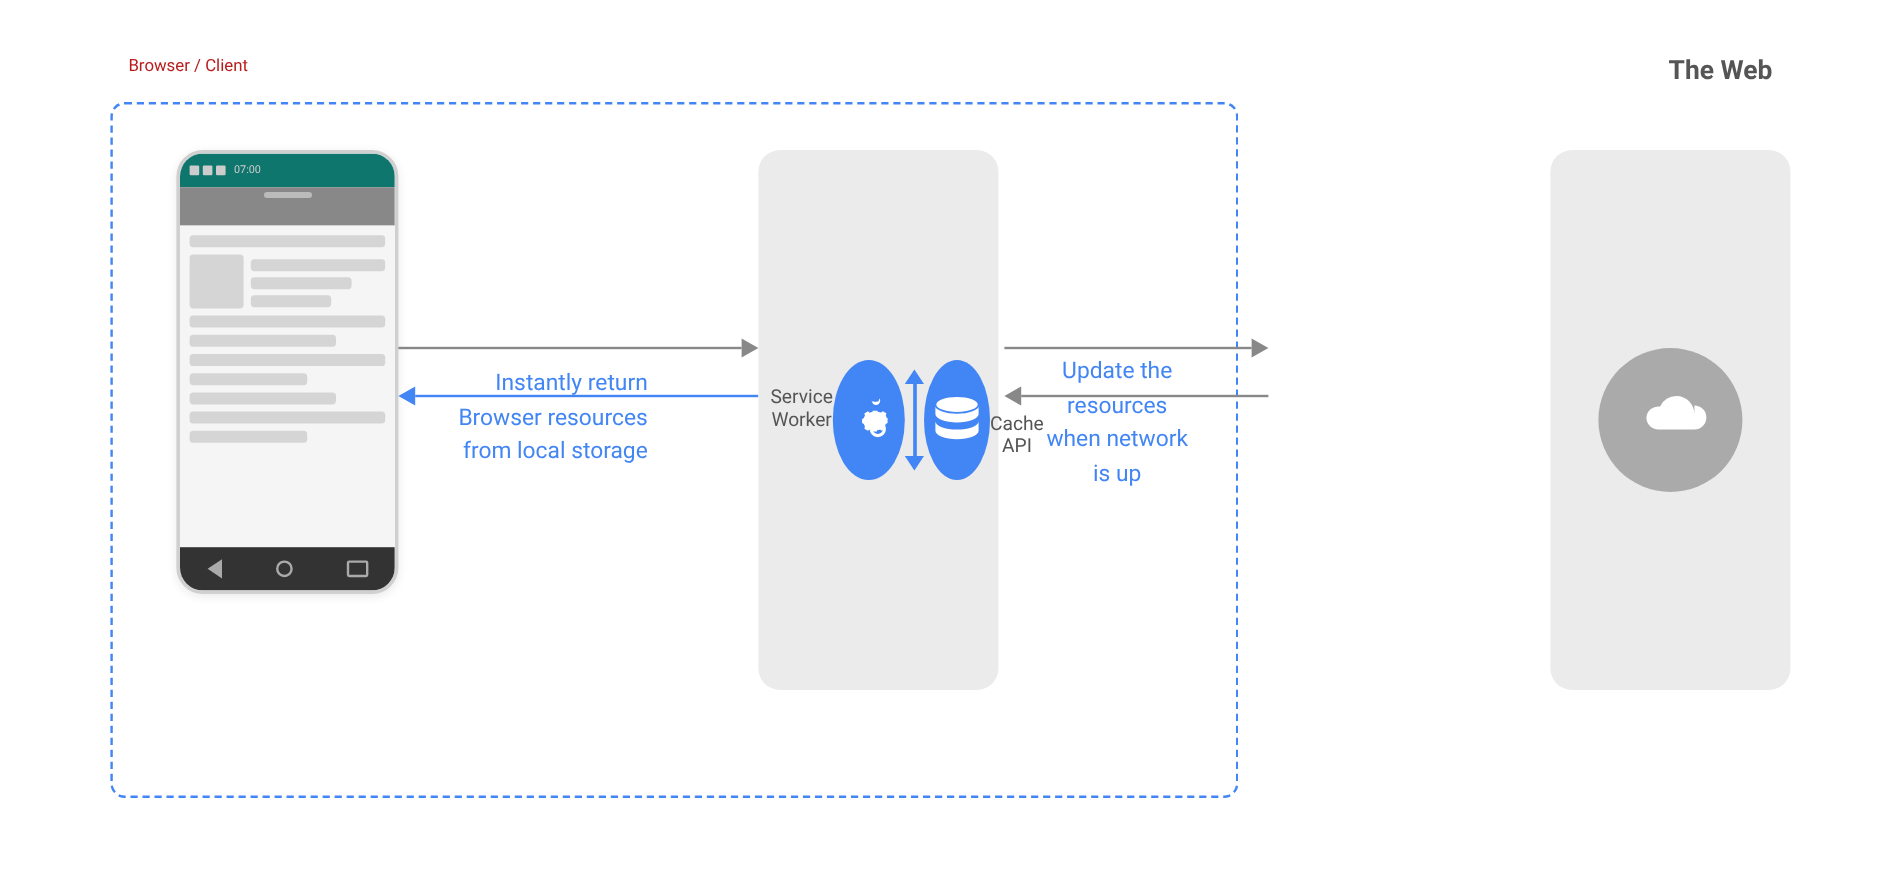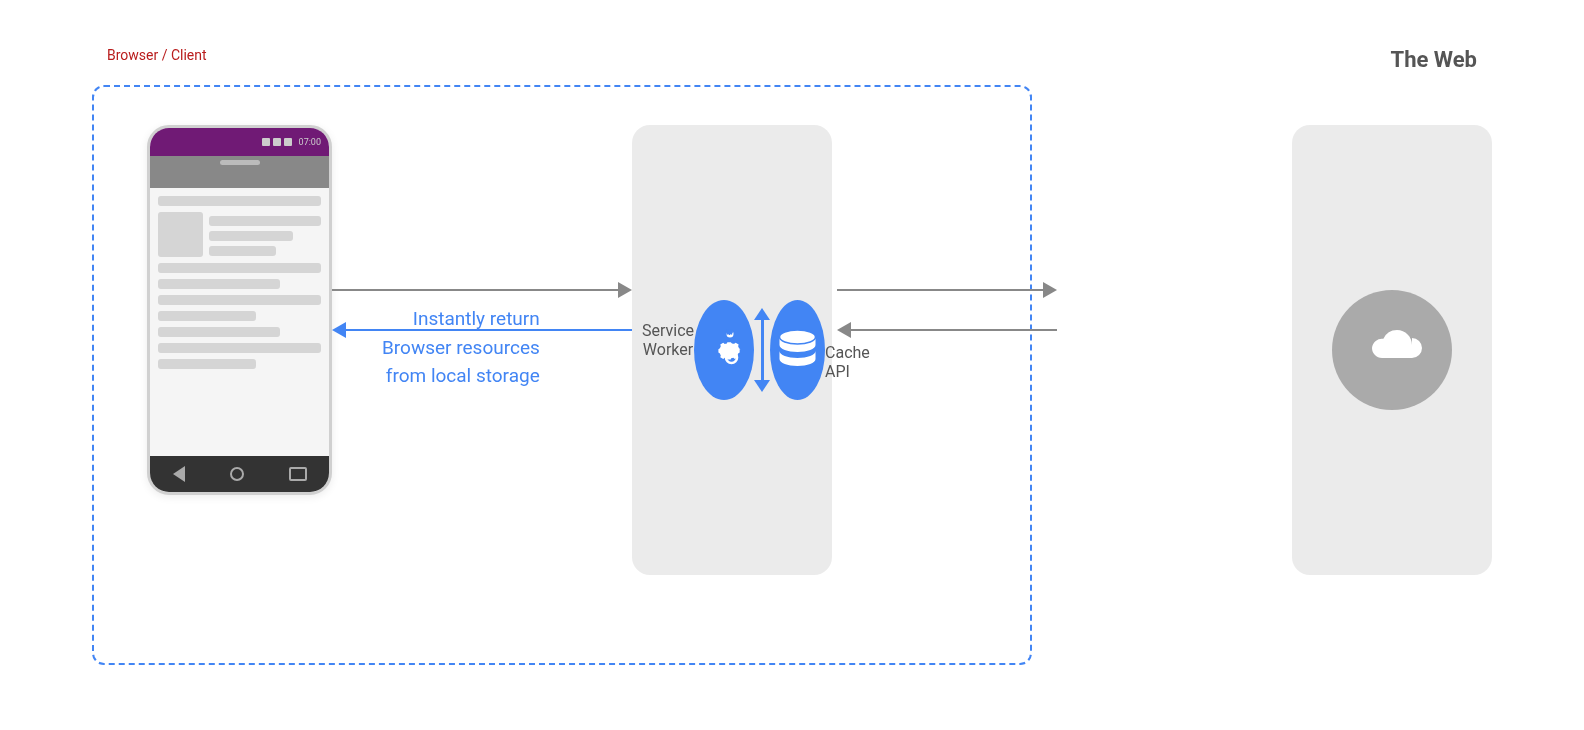--- a/index.html
+++ b/index.html
@@ -53,24 +53,23 @@
       border: 3px solid #d0d0d0;
       border-radius: 22px;
       box-shadow: 0 2px 8px rgba(0,0,0,0.08);
       overflow: hidden;
       display: flex;
       flex-direction: column;
     }
     .phone-status-bar {
       width: 100%;
       height: 28px;
-      background: #701a75;
-      display: flex;
-      align-items: center;
-      justify-content: flex-end;
+      background: #0f766e;
+      display: flex;
+      align-items: center;
       padding: 0 8px;
       flex-shrink: 0;
     }
     .phone-status-icons {
       display: flex;
       gap: 3px;
       align-items: center;
     }
     .phone-status-icon {
       width: 8px;
@@ -220,21 +219,21 @@
       border-radius: 50%;
       background: #4285f4;
       display: flex;
       align-items: center;
       justify-content: center;
     }
     .cache-api-label {
       font-size: 16px;
       color: #555;
       margin-top: 24px;
-      text-align: left;
+      text-align: center;
     }
 
     
     .web-box {
       position: absolute;
       right: 40px;
       top: 100px;
       width: 200px;
       height: 450px;
       background: #ebebeb;
@@ -463,20 +462,26 @@
   <div class="arrow-sw-web-right">
     <div class="arrow-line-h"></div>
     <div class="arrow-head-right"></div>
   </div>
 
   <div class="arrow-sw-web-left">
     <div class="arrow-line-h"></div>
     <div class="arrow-head-left"></div>
   </div>
 
+  <div class="arrow-label-update">
+    <div>Update the</div>
+    <div>resources</div>
+    <div>when network</div>
+    <div>is up</div>
+  </div>
 
   <div class="web-box">
     <div class="cloud-circle">
       <svg width="70" height="50" viewBox="0 0 70 50" fill="white">
         <path d="M55 20c0-8.3-6.7-15-15-15a14.9 14.9 0 0 0-13.6 8.8A10 10 0 0 0 15 23c0 5.5 4.5 10 10 10h30a10 10 0 0 0 0-20z"></path>
       </svg>
     </div>
   </div>
 
 </div>

